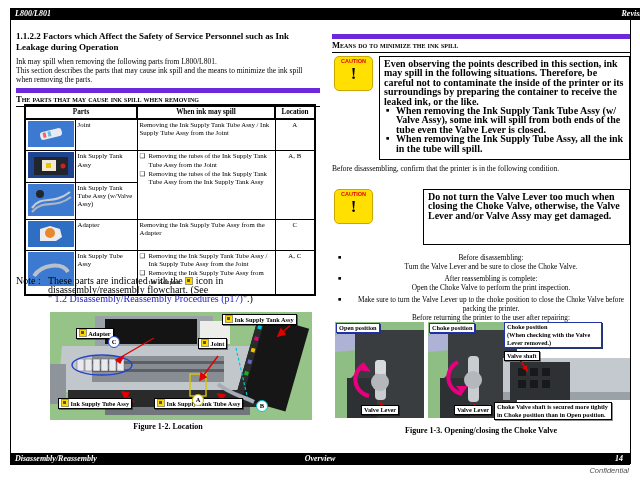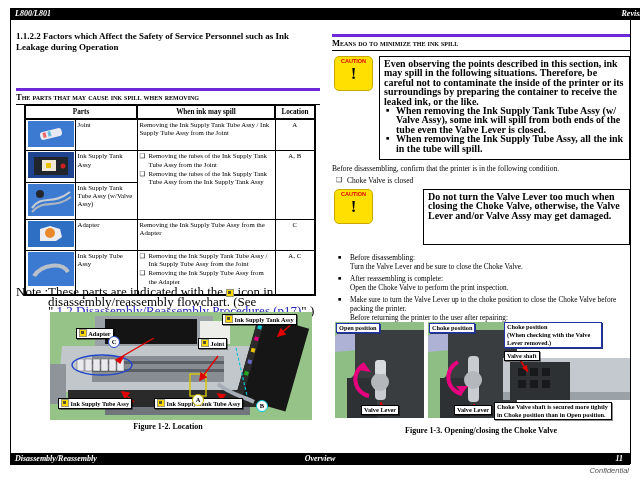--- a/index.html
+++ b/index.html
@@ -10,31 +10,31 @@
   .bar{position:absolute;left:10px;width:620px;height:12px;background:#000;color:#fff;
        font-weight:bold;font-style:italic;font-size:8px;line-height:12px;}
   .bar .l{position:absolute;left:5px;}
   .bar .c{position:absolute;left:0;right:0;text-align:center;}
   .bar .r{position:absolute;right:7px;}
   .confidential{position:absolute;right:11px;top:466px;font-family:Liberation Sans, sans-serif;
                 font-style:italic;font-size:7.5px;color:#555;}
   .h1{position:absolute;left:16px;top:31px;width:304px;font-size:9px;font-weight:bold;line-height:11px;}
   .body-text{font-size:7.5px;line-height:9px;}
   .sect{position:absolute;font-variant:small-caps;font-weight:bold;font-size:8.5px;
-        border-top:3px solid #6d28d9;border-bottom:1px solid #000;padding:1px 0 2px 0;}
+        border-top:5px solid #6d28d9;border-bottom:1px solid #000;padding:1px 0 2px 0;}
   
   table.parts{position:absolute;left:24px;top:104px;border-collapse:collapse;table-layout:fixed;
               width:292px;font-size:6.8px;line-height:8.2px;border:2px solid #000;}
   table.parts td{border:1px solid #000;padding:1px 2px;vertical-align:top;}
   table.parts tr.hd td{border:2px solid #000;font-weight:bold;text-align:center;font-size:7.2px;padding:2px 0;}
   td.ph{padding:1px;} td.loc{text-align:center;}
   .chk{position:relative;padding-left:9px;margin-bottom:1px;}
   .chk::before{content:"❑";position:absolute;left:0;top:0;font-size:6.5px;}
   
-  .note{position:absolute;left:16px;top:287px;width:304px;font-size:13px;line-height:9px;}
+  .note{position:absolute;left:16px;top:276px;width:304px;font-size:10px;line-height:9px;}
   .note .lbl{position:absolute;left:0;}
   .note .txt{margin-left:32px;}
   .mini-icon{display:inline-block;width:6px;height:6px;background:#FFD800;border:1px solid #997;
              vertical-align:-1px;position:relative;}
   .mini-icon::after{content:"";position:absolute;left:1px;top:1px;width:3px;height:3px;background:#553;}
   .link{color:#2222BB;}
   
   .fig{position:absolute;}
   .fig-label{position:absolute;background:#fff;border:1px solid #000;font-weight:bold;font-size:6.3px;
              line-height:8px;padding:0 2px;white-space:nowrap;box-shadow:1px 1px 0 rgba(0,0,0,.45);}
@@ -45,38 +45,42 @@
   .caption{position:absolute;font-weight:bold;font-size:8px;text-align:center;}
   
   .caution{position:absolute;display:flex;}
   .c-icon{width:37px;height:33px;background:#FFE000;border:1px solid #C8A800;border-radius:5px;
           text-align:center;flex:none;margin-right:6px;}
   .c-icon .cw{color:#E00000;font-family:"Liberation Sans",sans-serif;font-weight:bold;font-size:5.5px;line-height:8px;}
   .c-icon .ex{font-weight:bold;font-size:17px;line-height:17px;}
   .c-box{border:1px solid #000;padding:2px 4px;font-weight:bold;font-size:10px;line-height:9.4px;}
   .sq{position:relative;padding-left:12px;}
   .sq::before{content:"■";position:absolute;left:2px;top:0;font-size:5.5px;}
-  .rbul{position:relative;padding-left:14px;font-size:7.3px;line-height:9px;margin-bottom:3px;}
+  .rbul{position:relative;padding-left:14px;font-size:7.3px;line-height:9px;margin-bottom:3px;text-align:center;}
   .rbul::before{content:"■";position:absolute;left:2px;top:0;font-size:5.5px;}
   .chkline{position:relative;padding-left:11px;font-size:7.5px;}
   .chkline::before{content:"❑";position:absolute;left:0;top:0;font-size:7px;}
 </style>
 </head>
 <body>
 
 <div class="page">
   <div class="frame"></div>
 
   <div class="bar" style="top:8px;padding-left:34px;">
     <span class="l">L800/L801</span>
     <span class="r">Revision A</span>
   </div>
 
   <div class="h1">1.1.2.2  Factors which Affect the Safety of Service Personnel such as Ink Leakage during Operation</div>
 
+  <div class="body-text" style="position:absolute;left:16px;top:57px;width:304px;">
+    <div>Ink may spill when removing the following parts from L800/L801.</div>
+    <div>This section describes the parts that may cause ink spill and the means to minimize the ink spill when removing the parts.</div>
+  </div>
 
   <div class="sect" style="left:16px;top:88px;width:304px;">The parts that may cause ink spill when removing</div>
 
   <table class="parts">
     <colgroup>
         <col style="width:50px">
         <col style="width:62px">
         <col style="width:138px">
         <col style="width:40px">
       </colgroup>
@@ -245,21 +249,20 @@
     </div>
     <div class="c-box" style="width:246px;min-height:98px;">
       <div>Even observing the points described in this section, ink may spill in the following situations. Therefore, be careful not to contaminate the inside of the printer or its surroundings by preparing the container to receive the leaked ink, or the like.</div>
       <div class="sq">When removing the Ink Supply Tank Tube Assy (w/ Valve Assy), some ink will spill from both ends of the tube even the Valve Lever is closed.</div>
       <div class="sq">When removing the Ink Supply Tube Assy, all the ink in the tube will spill.</div>
     </div>
   </div>
 
   <div class="body-text" style="position:absolute;left:332px;top:164px;width:298px;">Before disassembling, confirm that the printer is in the following condition.</div>
 
-  <div class="chkline" style="position:absolute;left:336px;top:176px;width:290px;">Choke Valve is closed</div>
 
   <div class="caution" style="left:334px;top:189px;width:296px;">
     <div class="c-icon">
       <div class="cw">CAUTION</div>
       <div class="ex">!</div>
     </div>
     <div class="c-box" style="width:246px;min-height:50px;margin-left:44px;">
       <div>Do not turn the Valve Lever too much when closing the Choke Valve, otherwise, the Valve Lever and/or Valve Assy may get damaged.</div>
     </div>
   </div>
@@ -338,16 +341,16 @@
     </div>
     <div class="fig-label" style="left:10px;top:29px;">Valve shaft</div>
     <div class="fig-label" style="left:0;top:80px;white-space:normal;width:112px;">Choke Valve shaft is secured more tightly in Choke position than in Open position.</div>
   </div>
 
   <div class="caption" style="left:332px;top:426px;width:298px;">Figure 1-3.  Opening/closing the Choke Valve</div>
 
   <div class="bar" style="top:453px;">
     <span class="l">Disassembly/Reassembly</span>
     <span class="c">Overview</span>
-    <span class="r">11</span>
+    <span class="r">14</span>
   </div>
   <div class="confidential">Confidential</div>
 </div>
 
 </body></html>

